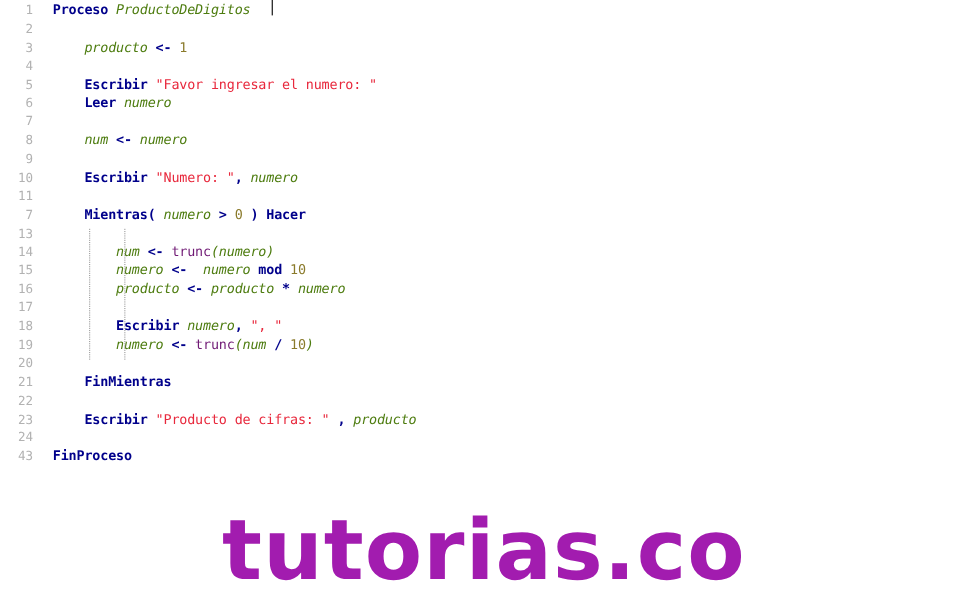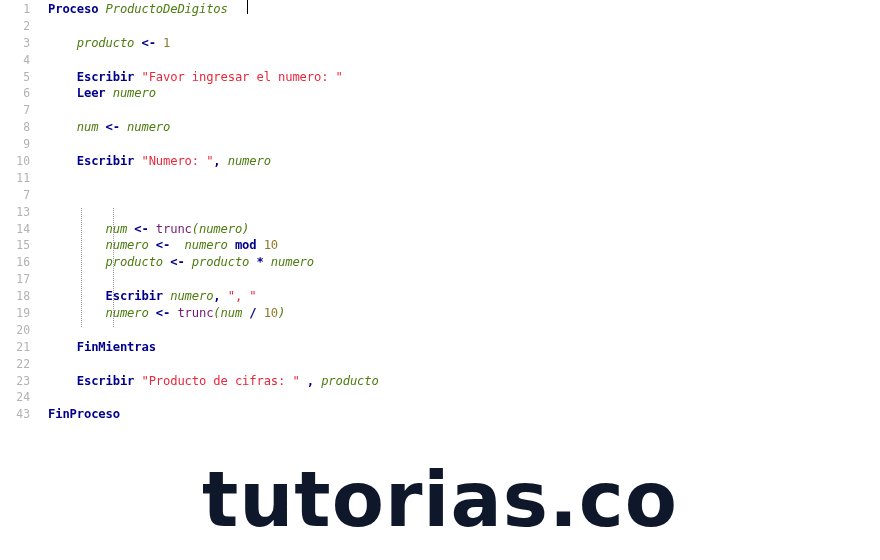--- a/index.html
+++ b/index.html
@@ -87,41 +87,41 @@
   #watermark {
     position: absolute;
     left: 0;
     top: 455px;
     width: 880px;
     text-align: center;
     font-family: "DejaVu Sans", "Liberation Sans", sans-serif;
     font-size: 76px;
     font-weight: bold;
     letter-spacing: 1px;
-    color: #0f172a;
+    color: #a21caf;
     user-select: none;
   }
 </style>
 </head>
 <body>
 
 <div id="editor">
   <div class="code-area" id="code-area">
       <div class="line"><span class="ln">1</span><span class="code"><span class="kw">Proceso</span><span class="id"> </span><span class="id">ProductoDeDigitos</span></span></div>
       <div class="line"><span class="ln">2</span><span class="code"></span></div>
       <div class="line"><span class="ln">3</span><span class="code"><span>    </span><span class="id">producto </span><span class="op">&lt;-</span><span class="id"> </span><span class="num">1</span></span></div>
       <div class="line"><span class="ln">4</span><span class="code"></span></div>
       <div class="line"><span class="ln">5</span><span class="code"><span>    </span><span class="kw">Escribir</span><span class="id"> </span><span class="str">"Favor ingresar el numero: "</span></span></div>
       <div class="line"><span class="ln">6</span><span class="code"><span>    </span><span class="kw">Leer</span><span class="id"> numero</span></span></div>
       <div class="line"><span class="ln">7</span><span class="code"></span></div>
       <div class="line"><span class="ln">8</span><span class="code"><span>    </span><span class="id">num </span><span class="op">&lt;-</span><span class="id"> numero</span></span></div>
       <div class="line"><span class="ln">9</span><span class="code"></span></div>
       <div class="line"><span class="ln">10</span><span class="code"><span>    </span><span class="kw">Escribir</span><span class="id"> </span><span class="str">"Numero: "</span><span class="op">,</span><span class="id"> numero</span></span></div>
       <div class="line"><span class="ln">11</span><span class="code"></span></div>
-      <div class="line"><span class="ln">7</span></div>
+      <div class="line"><span class="ln">7</span><span class="code"><span>    </span><span class="kw">Mientras</span><span class="op">(</span><span class="id"> numero </span><span class="op">&gt;</span><span class="id"> </span><span class="num">0</span><span class="id"> </span><span class="op">)</span><span class="id"> </span><span class="kw">Hacer</span></span></div>
       <div class="line"><span class="ln">13</span><span class="code"></span></div>
       <div class="line"><span class="ln">14</span><span class="code"><span>        </span><span class="id">num </span><span class="op">&lt;-</span><span class="id"> </span><span class="fn">trunc</span><span class="id">(numero)</span></span></div>
       <div class="line"><span class="ln">15</span><span class="code"><span>        </span><span class="id">numero </span><span class="op">&lt;-</span><span class="id">  numero </span><span class="op">mod</span><span class="id"> </span><span class="num">10</span></span></div>
       <div class="line"><span class="ln">16</span><span class="code"><span>        </span><span class="id">producto </span><span class="op">&lt;-</span><span class="id"> producto </span><span class="op">*</span><span class="id"> numero</span></span></div>
       <div class="line"><span class="ln">17</span><span class="code"></span></div>
       <div class="line"><span class="ln">18</span><span class="code"><span>        </span><span class="kw">Escribir</span><span class="id"> numero</span><span class="op">,</span><span class="id"> </span><span class="str">", "</span></span></div>
       <div class="line"><span class="ln">19</span><span class="code"><span>        </span><span class="id">numero </span><span class="op">&lt;-</span><span class="id"> </span><span class="fn">trunc</span><span class="id">(num </span><span class="op">/</span><span class="id"> </span><span class="num">10</span><span class="id">)</span></span></div>
       <div class="line"><span class="ln">20</span><span class="code"></span></div>
       <div class="line"><span class="ln">21</span><span class="code"><span>    </span><span class="kw">FinMientras</span></span></div>
       <div class="line"><span class="ln">22</span><span class="code"></span></div>

